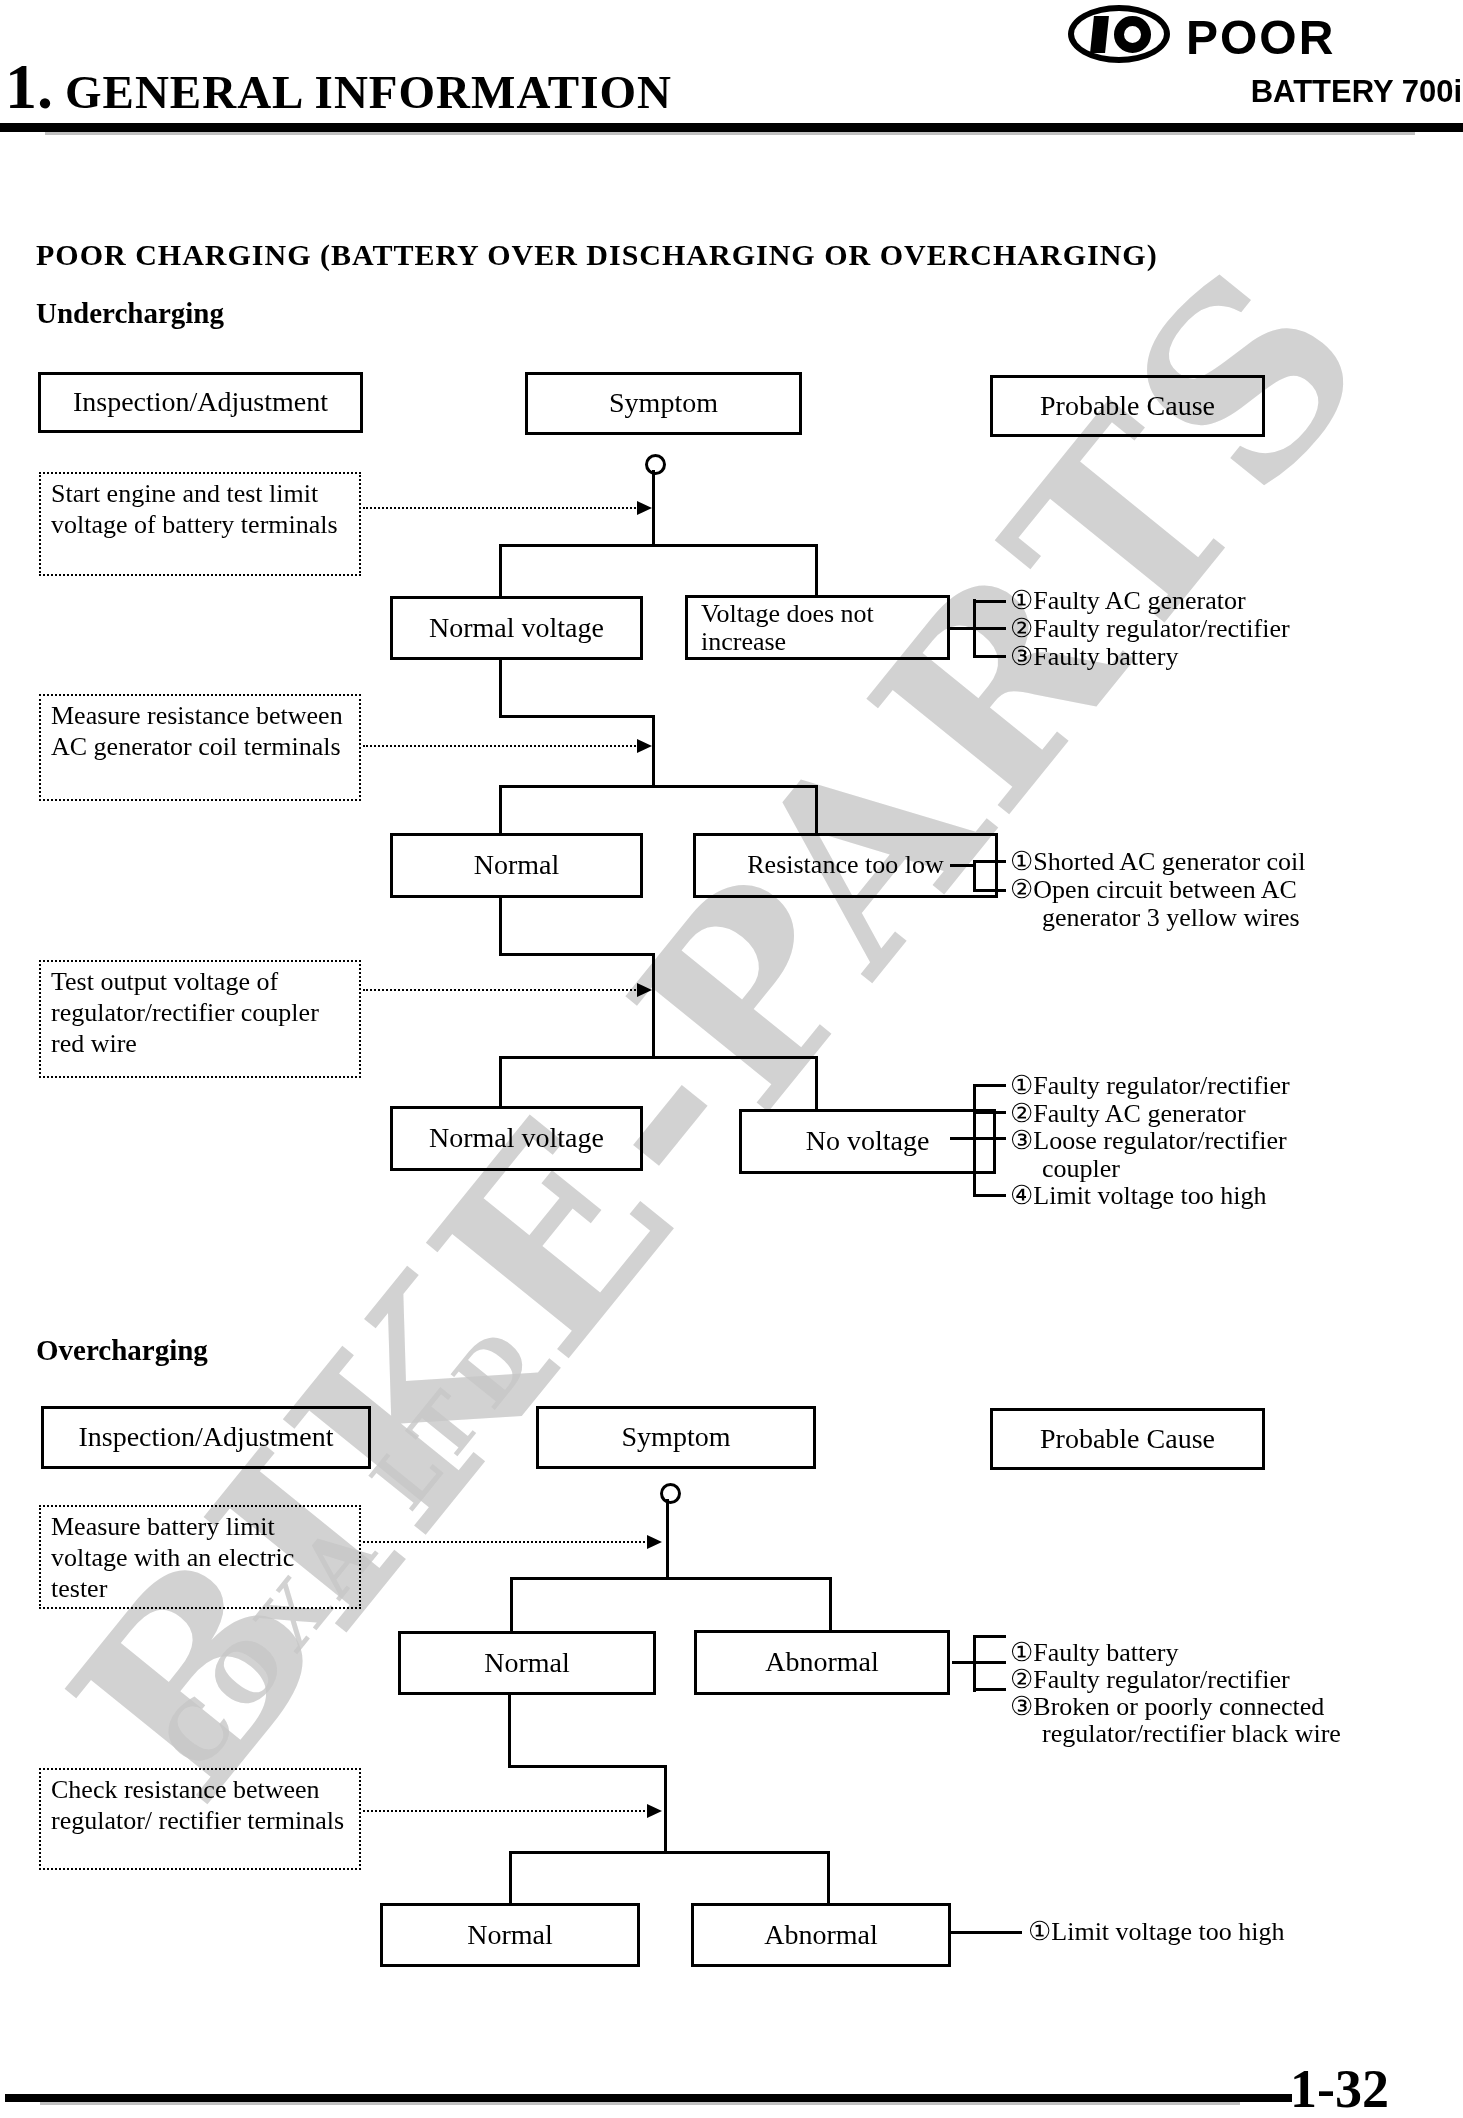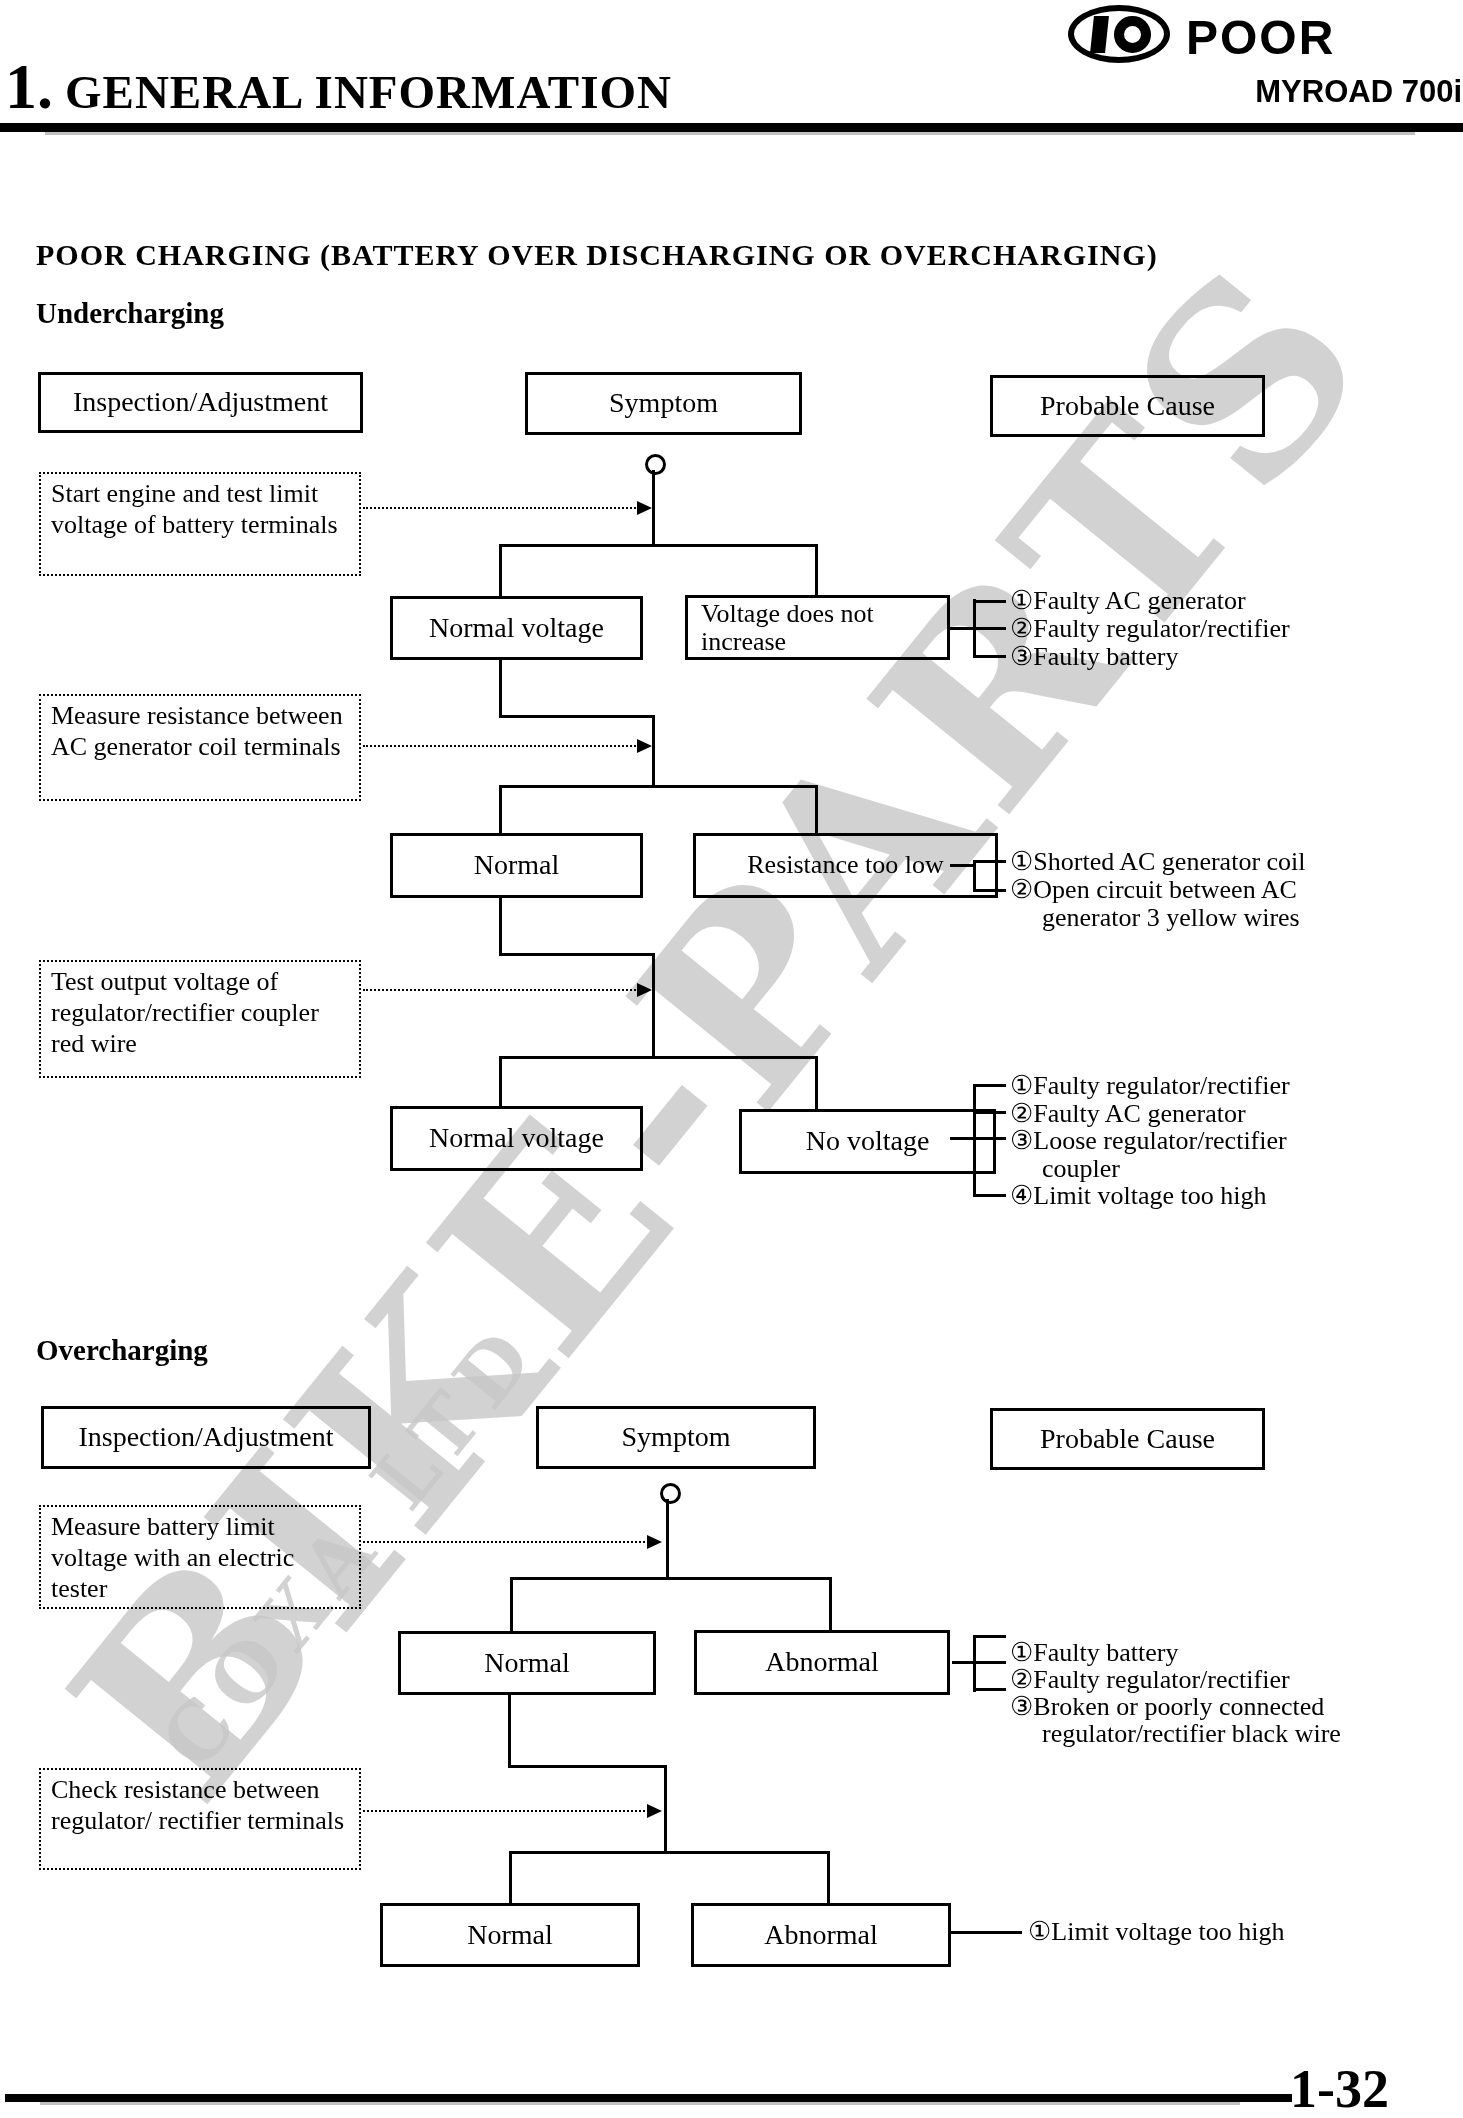--- a/index.html
+++ b/index.html
@@ -58,21 +58,21 @@
   <div class="wm" id="wm2">COXA LTD</div>
 
   <div id="sec-head">
     <span id="sec-num">1.</span>
     <span id="sec-title">GENERAL INFORMATION</span>
   </div>
   <div id="logo"></div>
   <div id="logo-bar"></div>
   <div id="logo-ring"></div>
   <div id="brand-text">POOR</div>
-  <div id="model-text">MYROAD 700i</div>
+  <div id="model-text">BATTERY 700i</div>
   <div class="ln" style="left:0;top:123px;width:1463px;height:9px;"></div>
   <div class="ln" style="left:45px;top:132px;width:1370px;height:3px;background:#c0c0c0;"></div>
 
   <div id="page-title">POOR CHARGING (BATTERY OVER DISCHARGING OR OVERCHARGING)</div>
 
   <div class="chart-head" style="top:297px;">Undercharging</div>
 
   <div class="box" style="left:38px;top:372px;width:325px;height:61px;">Inspection/Adjustment</div>
   <div class="box" style="left:525px;top:372px;width:277px;height:63px;">Symptom</div>
   <div class="box" style="left:990px;top:375px;width:275px;height:62px;">Probable Cause</div>

